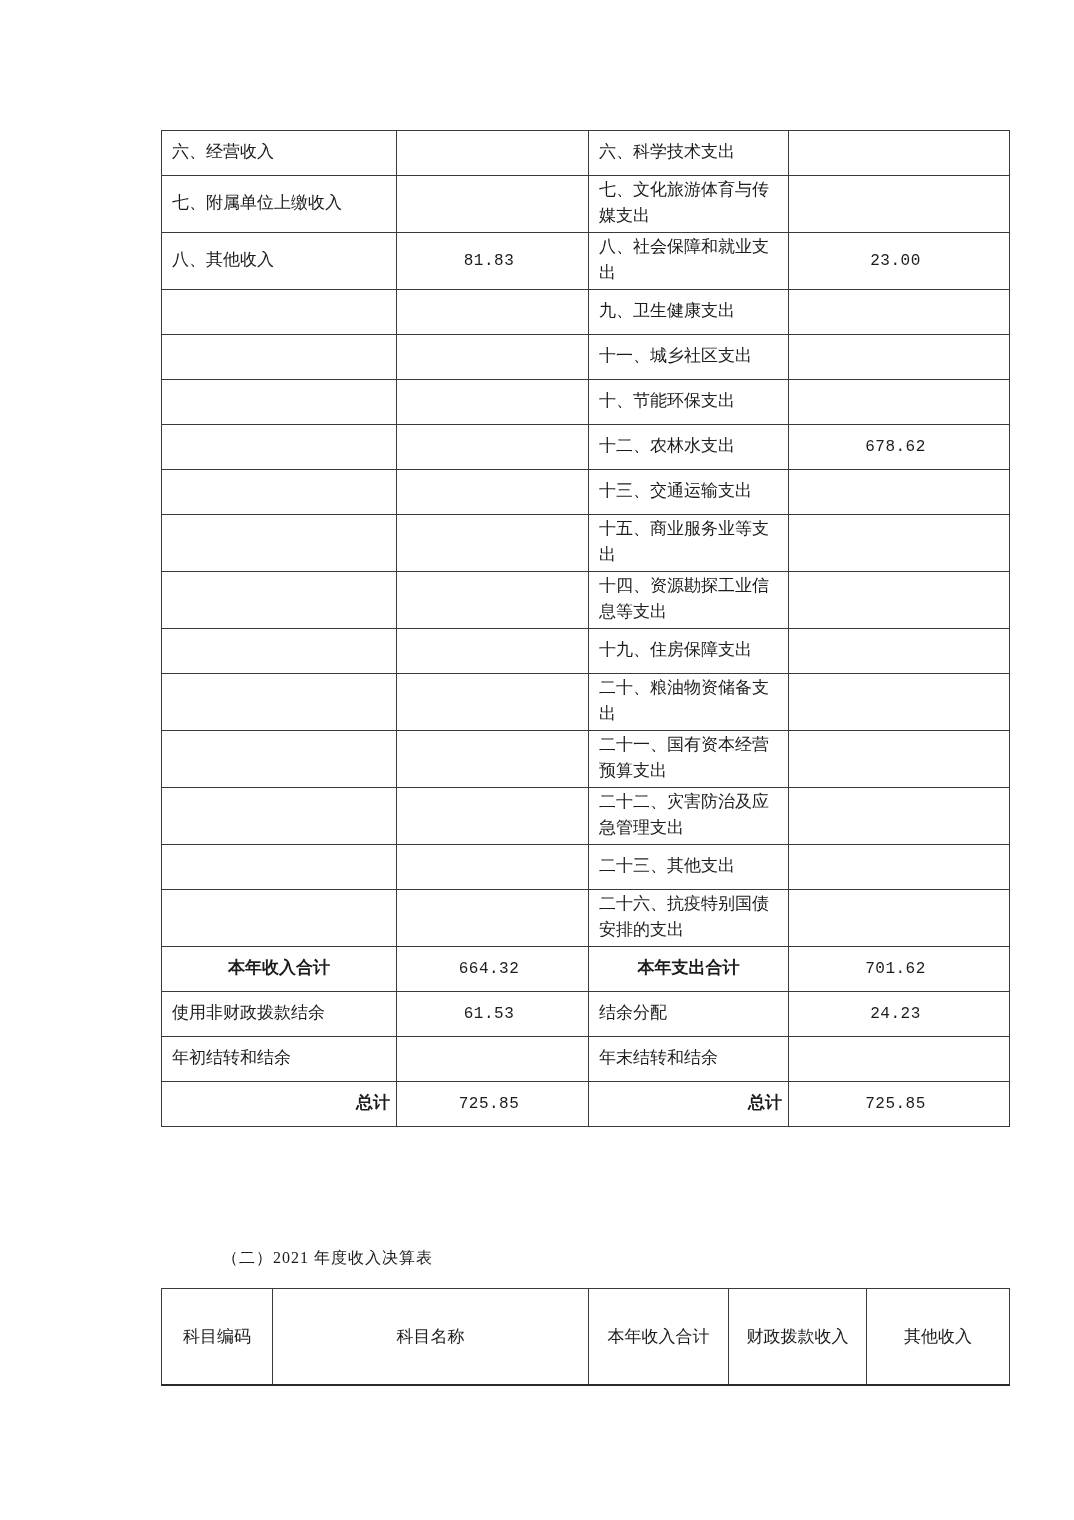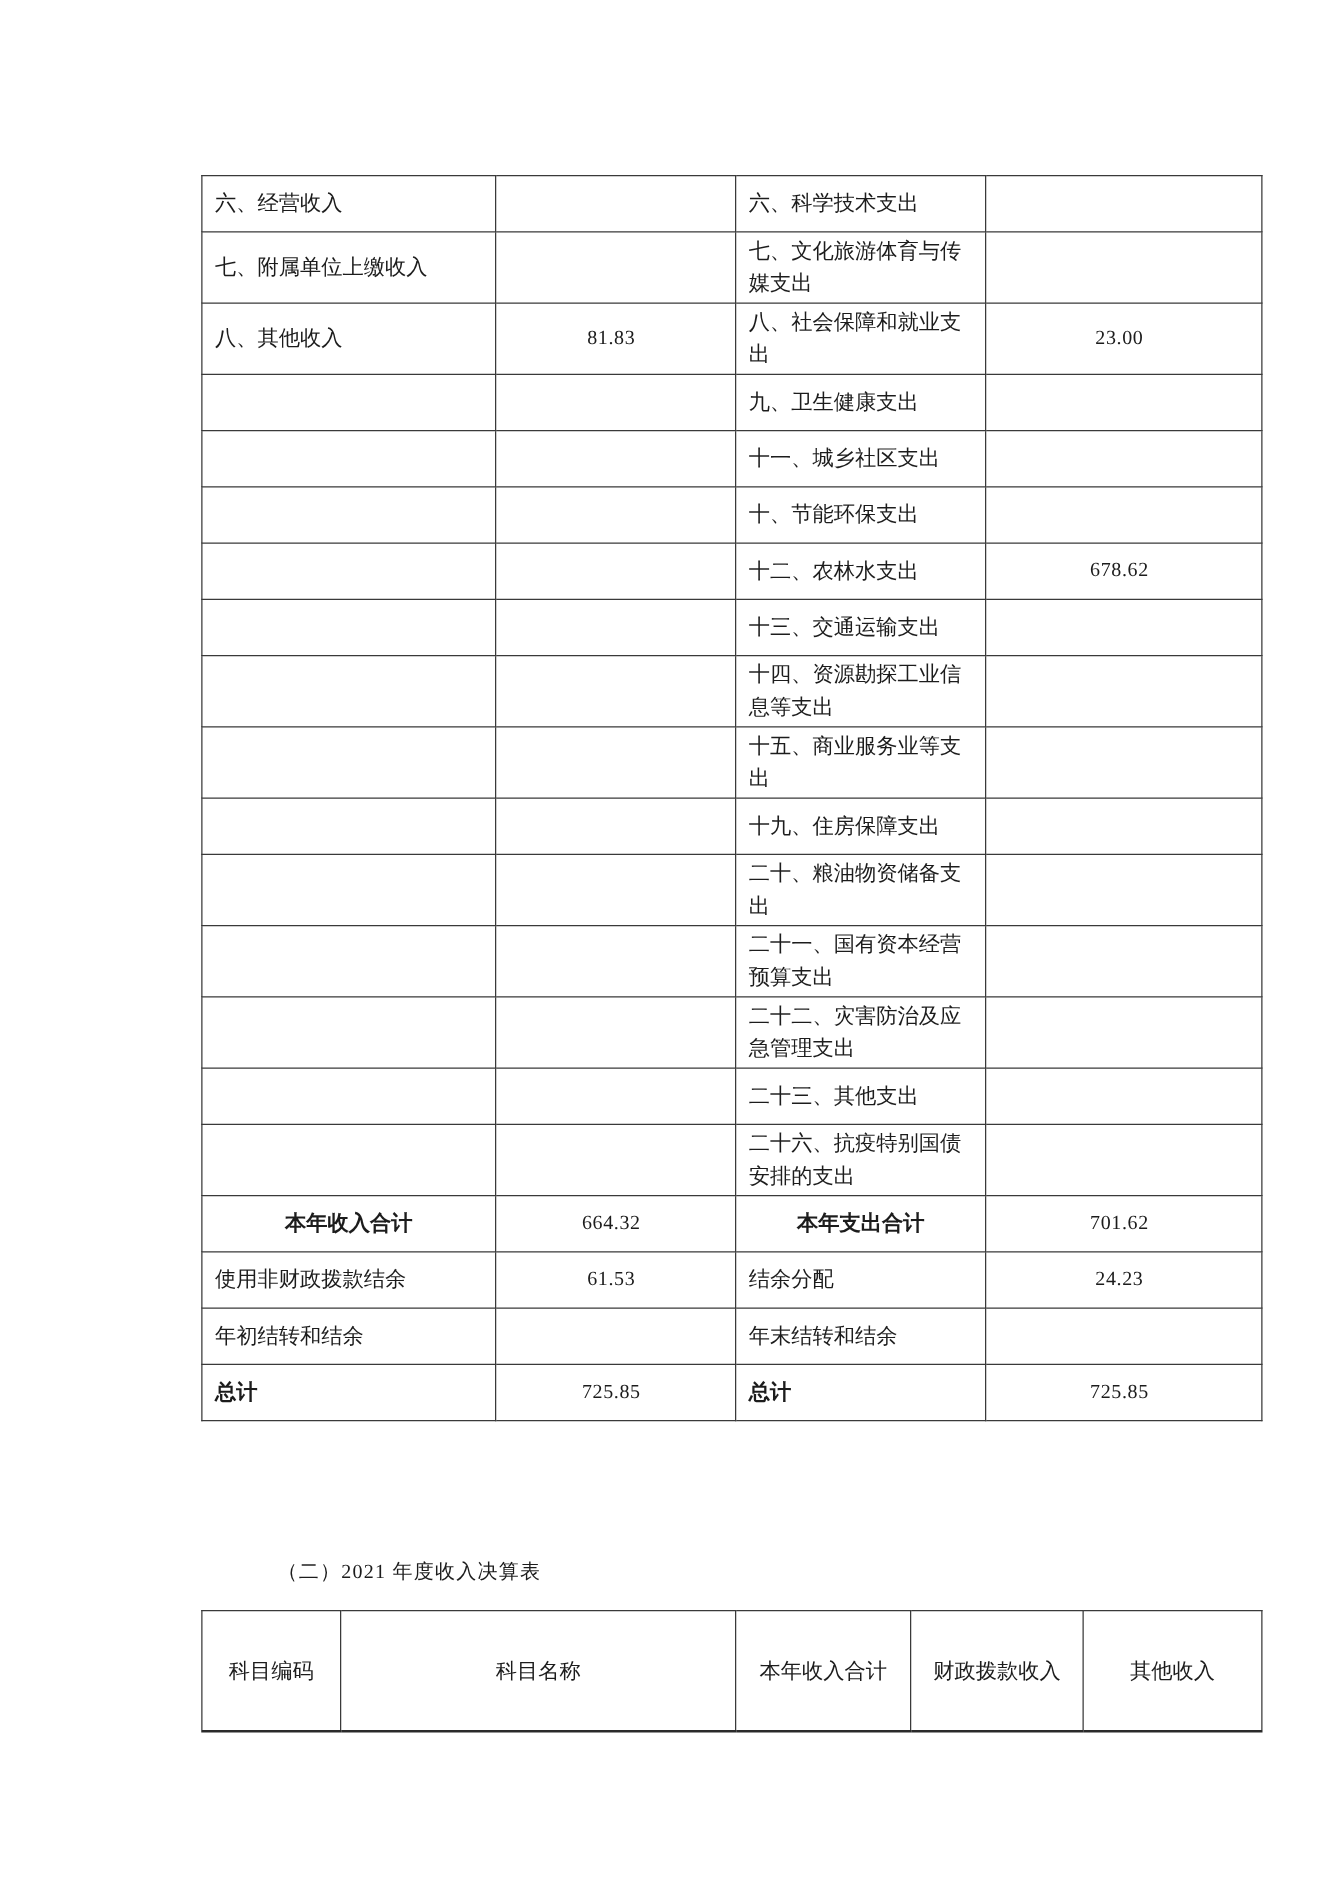--- a/index.html
+++ b/index.html
@@ -9,39 +9,40 @@
     font-family: "Liberation Serif", "DejaVu Serif", serif;
     color: #1c1c1c;
     position: relative;
     overflow: hidden;
   }
   .page { position: absolute; inset: 0; background: #ffffff; }
 
   
   .summary-table {
     position: absolute;
-    left: 161px; top: 140px;
+    left: 161px; top: 130px;
     border-collapse: collapse;
     table-layout: fixed;
     width: 848px;
     font-size: 17px;
+    font-family: Liberation Mono, monospace;
   }
   .summary-table td {
     border: 1px solid #3a3a3a;
     vertical-align: middle;
     padding: 0;
     line-height: 26px;
     overflow: hidden;
   }
   .summary-table tr.sgl  { height: 45px; }
   .summary-table tr.dbl  { height: 56px; }
   td.lbl { text-align: left;  padding: 2px 6px 2px 10px; }
   td.val { text-align: center; padding: 2px 11px 2px 4px; font-size: 16px; letter-spacing: 0.5px; }
   td.total-c { font-weight: bold; text-align: center; padding: 2px 4px; }
-  td.total-l { font-weight: bold; text-align: left; padding: 2px 6px 2px 10px; }
+  td.total-l { font-weight: bold; text-align: right; padding: 2px 6px 2px 10px; }
 
   
   .section-heading {
     position: absolute;
     left: 222px; top: 1242px;
     font-size: 16px;
     line-height: 32px;
     letter-spacing: 1px;
     white-space: nowrap;
   }
@@ -122,27 +123,27 @@
       </tr>
       <tr class="sgl">
         <td class="lbl"></td>
         <td class="val"></td>
         <td class="lbl">十三、交通运输支出</td>
         <td class="val"></td>
       </tr>
       <tr class="dbl">
         <td class="lbl"></td>
         <td class="val"></td>
+        <td class="lbl">十五、商业服务业等支出</td>
+        <td class="val"></td>
+      </tr>
+      <tr class="dbl">
+        <td class="lbl"></td>
+        <td class="val"></td>
         <td class="lbl">十四、资源勘探工业信息等支出</td>
-        <td class="val"></td>
-      </tr>
-      <tr class="dbl">
-        <td class="lbl"></td>
-        <td class="val"></td>
-        <td class="lbl">十五、商业服务业等支出</td>
         <td class="val"></td>
       </tr>
       <tr class="sgl">
         <td class="lbl"></td>
         <td class="val"></td>
         <td class="lbl">十九、住房保障支出</td>
         <td class="val"></td>
       </tr>
       <tr class="dbl">
         <td class="lbl"></td>

